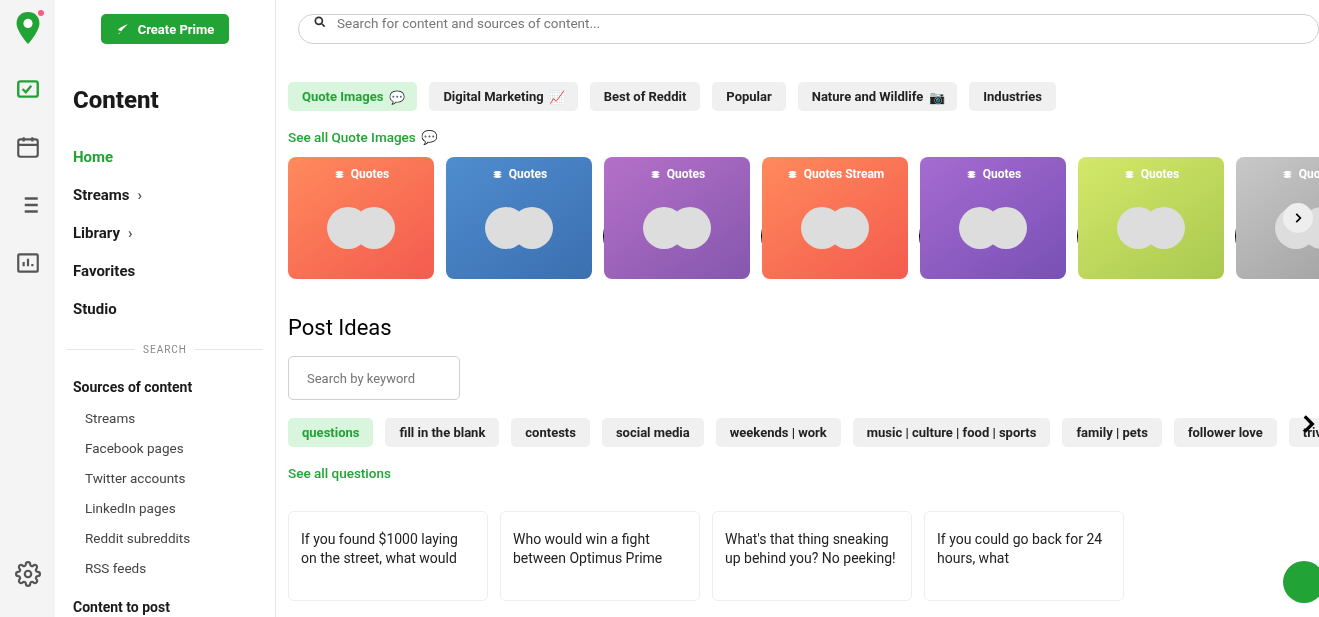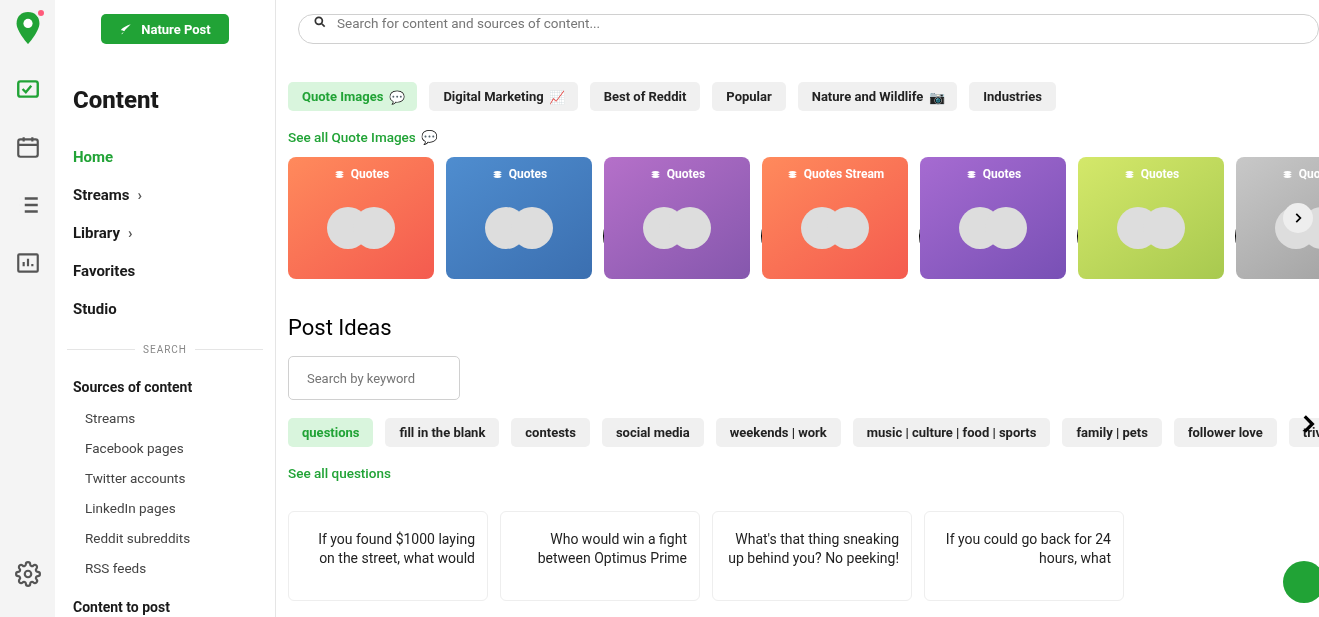--- a/index.html
+++ b/index.html
@@ -66,21 +66,21 @@
 .row-nav { position:absolute; right:6px; top:50%; transform:translateY(-50%); width:30px; height:30px; background:#eee; border-radius:50%; display:flex; align-items:center; justify-content:center; cursor:pointer; z-index:5; }
 .row-nav svg { width:14px; height:14px; }
 
 .section-title { font-size:22px; font-weight:400; color:#000000; margin:36px 0 16px 6px; }
 
 .keyword-search { width:172px; height:44px; border:1px solid #d0d0d0; border-radius:5px; display:flex; align-items:center; padding:0 10px; gap:8px; margin-left:6px; }
 .keyword-search svg { width:14px; height:14px; color:#555; }
 .keyword-search input { border:none; outline:none; flex:1; font-size:13px; background:transparent; }
 
 .idea-row { display:flex; gap:12px; padding-left:6px; margin-top:18px; position:relative; }
-.idea-card { width:200px; height:90px; border:1px solid #eee; border-radius:6px; padding:18px 12px 0; font-size:14px; color:#222; text-align:right; flex:none; display:flex; align-items:flex-start; justify-content:center; }
+.idea-card { width:200px; height:90px; border:1px solid #eee; border-radius:6px; padding:18px 12px 0; font-size:14px; color:#222; text-align:left; flex:none; display:flex; align-items:flex-start; justify-content:center; }
 .idea-card span { line-height:1.35; }
 
 .idea-nav { position:absolute; right:6px; top:50%; transform:translateY(-50%); width:26px; height:26px; display:flex; align-items:center; justify-content:center; cursor:pointer; }
 
 .fab { position:absolute; right:-6px; bottom:14px; width:42px; height:42px; background:#21a336; border-radius:50%; }
 
 </style>
 </head>
 <body>
 
@@ -121,21 +121,21 @@
         <path d="M19.4 15a1.7 1.7 0 00.34 1.87l.06.06a2 2 0 11-2.83 2.83l-.06-.06a1.7 1.7 0 00-1.87-.34 1.7 1.7 0 00-1 1.56V21a2 2 0 11-4 0v-.09A1.7 1.7 0 009 19.4a1.7 1.7 0 00-1.87.34l-.06.06a2 2 0 11-2.83-2.83l.06-.06A1.7 1.7 0 004.6 15a1.7 1.7 0 00-1.56-1H3a2 2 0 110-4h.09A1.7 1.7 0 004.6 9a1.7 1.7 0 00-.34-1.87l-.06-.06a2 2 0 112.83-2.83l.06.06A1.7 1.7 0 009 4.6a1.7 1.7 0 001-1.56V3a2 2 0 114 0v.09c0 .67.39 1.27 1 1.51a1.7 1.7 0 001.87-.34l.06-.06a2 2 0 112.83 2.83l-.06.06A1.7 1.7 0 0019.4 9c.24.61.84 1 1.51 1H21a2 2 0 110 4h-.09a1.7 1.7 0 00-1.51 1z"></path>
       </svg>
   </div>
 </div>
 
 <div class="sidebar">
   <button class="create-btn">
     <svg viewBox="0 0 24 24" fill="currentColor">
         <path d="M20 4C14 6 6 10 3 14c2 0 5 1 6 2 2-4 8-8 11-12zM8 17c-1 2-2 3-4 4 1-2 2-3 4-4z"></path>
       </svg>
-    <span>Nature Post</span>
+    <span>Create Prime</span>
   </button>
   <h1>Content</h1>
   <ul class="nav-main">
     <li class="active">
         <span>Home</span>
       </li>
     <li>
         <span>Streams</span>
         <span class="chev">›</span>
       </li>

